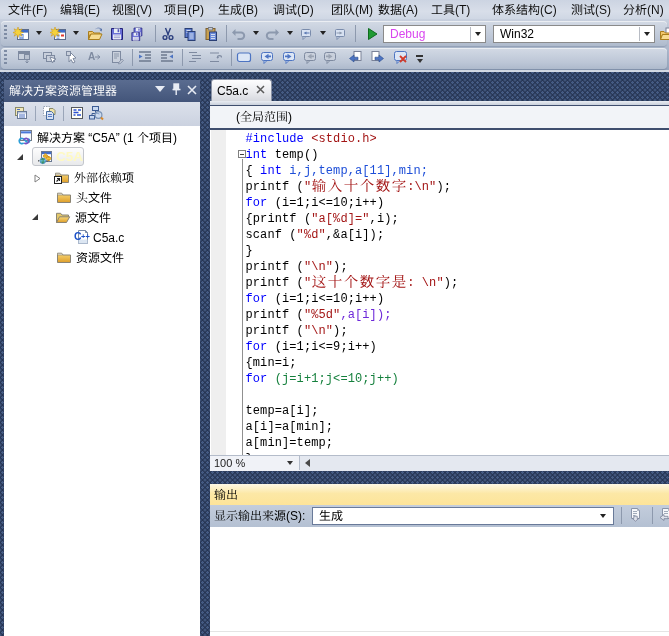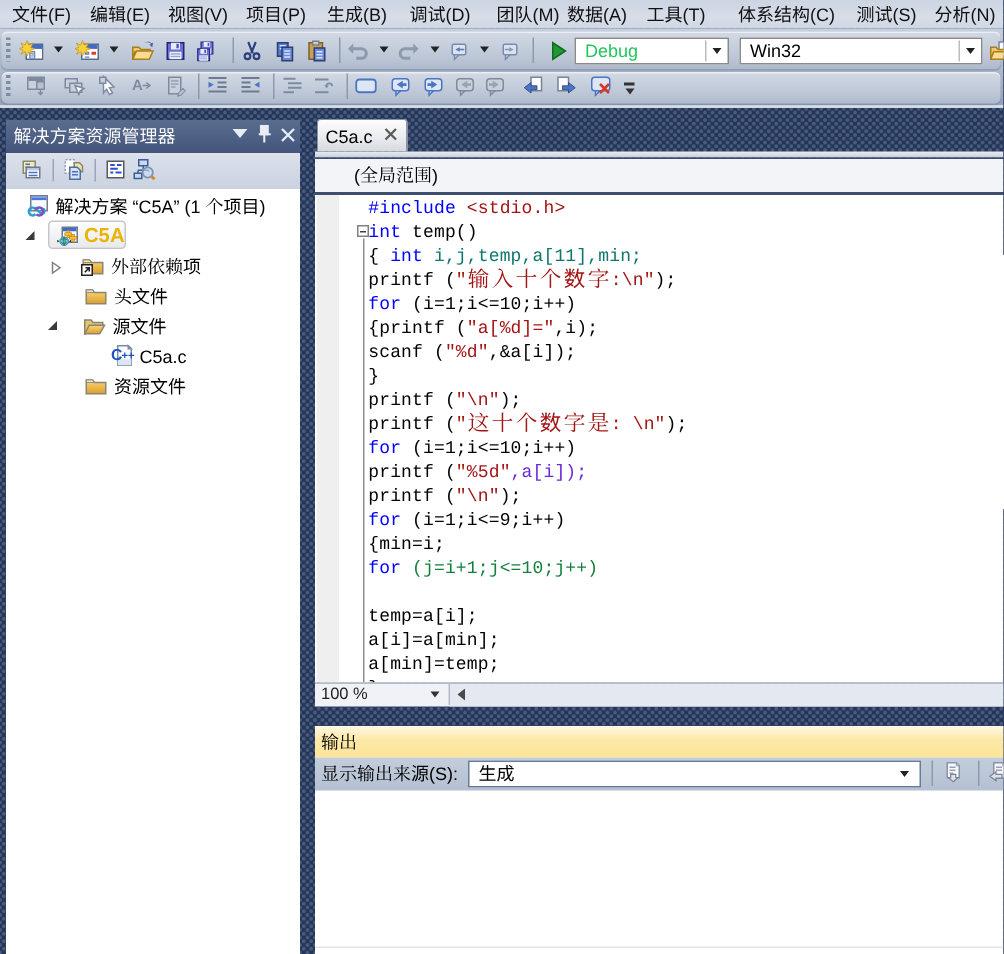--- a/index.html
+++ b/index.html
@@ -278,21 +278,21 @@
     <rect x="4.5" y="3.5" width="9" height="7" rx="1" fill="#D8E2F2" stroke="#7A8CAC"></rect>
     <path d="M6 10.5v3l3-3z" fill="#D8E2F2" stroke="#7A8CAC"></path>
     <path d="M8.5 5.5l3 1.5-3 1.5v-1h-3v-1h3z" fill="#8C99AE"></path>
   </svg>
 <div style="position:absolute;left:355px;top:25px;width:1px;height:17px;background:#8D99AD"></div>
 <svg style="position:absolute;left:364px;top:26px" width="16" height="16" viewBox="0 0 16 16">
     <path d="M4.5 2.5L13 8l-8.5 5.5z" fill="#1F9A33" stroke="#0F6B1E" stroke-width="1"></path>
   </svg>
 <div style="position:absolute;left:383px;top:25px;width:103px;height:18px;background:#fff;border:1px solid #8A8A8A;box-sizing:border-box"></div>
 <div style="position:absolute;left:390px;top:27px;height:14px;width:35.36px;">
-    <span style="position:absolute;left:0.00px;top:0;font:normal 12px/14px 'Liberation Sans',sans-serif;color:#22c55e;white-space:pre">Debug</span>
+    <span style="position:absolute;left:0.00px;top:0;font:normal 12px/14px 'Liberation Sans',sans-serif;color:#d946ef;white-space:pre">Debug</span>
   </div>
 <div style="position:absolute;left:470px;top:27px;width:1px;height:14px;background:#B8BCC4"></div>
 <div style="position:absolute;left:475px;top:32.0px;width:0;height:0;border-left:3.5px solid rgba(0,0,0,0);border-right:3.5px solid rgba(0,0,0,0);border-top:4px solid #222"></div>
 <div style="position:absolute;left:493px;top:25px;width:162px;height:18px;background:#fff;border:1px solid #8A8A8A;box-sizing:border-box"></div>
 <div style="position:absolute;left:500px;top:27px;height:14px;width:34.01px;">
     <span style="position:absolute;left:0.00px;top:0;font:normal 12px/14px 'Liberation Sans',sans-serif;color:#000;white-space:pre">Win32</span>
   </div>
 <div style="position:absolute;left:639px;top:27px;width:1px;height:14px;background:#B8BCC4"></div>
 <div style="position:absolute;left:644px;top:32.0px;width:0;height:0;border-left:3.5px solid rgba(0,0,0,0);border-right:3.5px solid rgba(0,0,0,0);border-top:4px solid #222"></div>
 <svg style="position:absolute;left:659px;top:26px" width="16" height="16" viewBox="0 0 16 16">
@@ -474,21 +474,21 @@
       <rect x="7.7" y="4.8" width="1.7" height="4.6"></rect>
       <rect x="6.2" y="6.2" width="4.6" height="1.7"></rect>
       <rect x="10.9" y="7.3" width="1.7" height="4.6"></rect>
       <rect x="9.4" y="8.7" width="4.6" height="1.7"></rect>
     </g>
     <circle cx="5.8" cy="11.8" r="2.9" fill="#6EC6F0" stroke="#3A78B8" stroke-width=".6"></circle>
     <path d="M3.7 10.9c1.3-.9 2.9-.9 4.2 0M3.7 12.7c1.3.9 2.9.9 4.2 0M5.8 9c.9 1.5.9 4.1 0 5.6M5.8 9c-.9 1.5-.9 4.1 0 5.6" stroke="#2E7D32" stroke-width=".6" fill="none"></path>
     <path d="M1.2 10.9l1.4.9-1.4.9zM10.4 10.9l-1.4.9 1.4.9z" fill="#222"></path>
   </svg>
 <div style="position:absolute;left:56px;top:148px;height:18px;width:27.01px;">
-    <span style="position:absolute;left:0.00px;top:0;font:bold 13.5px/18px 'Liberation Sans',sans-serif;color:#eab308;white-space:pre">C5A</span>
+    <span style="position:absolute;left:0.00px;top:0;font:bold 13.5px/18px 'Liberation Sans',sans-serif;color:#fef9c3;white-space:pre">C5A</span>
   </div>
 <svg style="position:absolute;left:34px;top:174px" width="7" height="9" viewBox="0 0 7 9">
     <path d="M1 1l5 3.5L1 8z" fill="#fff" stroke="#808080"></path>
   </svg>
 <svg style="position:absolute;left:54px;top:169px" width="16" height="16" viewBox="0 0 16 16">
     <path d="M1.5 13.5v-9.2h4.2l1.3 1.7h7.5v7.5z" fill="url(#fg)" stroke="#8A8474"></path>
     <path d="M1.5 4.3h4.1l1.3 1.7H1.5z" fill="#EAE6D8" stroke="#8A8474" stroke-width=".6"></path>
     <rect x="0.5" y="7.5" width="7" height="7" fill="#fff" stroke="#222"></rect>
     <path d="M2.5 12.5l3-3M5.5 12v-2.5H3" stroke="#222" stroke-width="1.1" fill="none"></path>
   </svg>
@@ -587,21 +587,21 @@
       <span style="position:absolute;left:0.00px;top:0;font:normal 12px/16px 'Liberation Mono',monospace;letter-spacing:0.1px;color:#0000ff;white-space:pre">#include </span>
       <span style="position:absolute;left:65.71px;top:0;font:normal 12px/16px 'Liberation Mono',monospace;letter-spacing:0.1px;color:#a31515;white-space:pre">&lt;stdio.h&gt;</span>
     </div>
     <div style="position:absolute;left:35.5px;top:17px;height:16px;width:73.01px;">
       <span style="position:absolute;left:0.00px;top:0;font:normal 12px/16px 'Liberation Mono',monospace;letter-spacing:0.1px;color:#0000ff;white-space:pre">int</span>
       <span style="position:absolute;left:21.90px;top:0;font:normal 12px/16px 'Liberation Mono',monospace;letter-spacing:0.1px;color:#000000;white-space:pre"> temp()</span>
     </div>
     <div style="position:absolute;left:35.5px;top:33px;height:16px;width:182.53px;">
       <span style="position:absolute;left:0.00px;top:0;font:normal 12px/16px 'Liberation Mono',monospace;letter-spacing:0.1px;color:#000000;white-space:pre">{ </span>
       <span style="position:absolute;left:14.60px;top:0;font:normal 12px/16px 'Liberation Mono',monospace;letter-spacing:0.1px;color:#0000ff;white-space:pre">int</span>
-      <span style="position:absolute;left:36.51px;top:0;font:normal 12px/16px 'Liberation Mono',monospace;letter-spacing:0.1px;color:#0f766e;white-space:pre"> i,j,temp,a[11],min;</span>
+      <span style="position:absolute;left:36.51px;top:0;font:normal 12px/16px 'Liberation Mono',monospace;letter-spacing:0.1px;color:#1d4ed8;white-space:pre"> i,j,temp,a[11],min;</span>
     </div>
     <div style="position:absolute;left:35.5px;top:49px;height:16px;width:205.52px;">
       <span style="position:absolute;left:0.00px;top:0;font:normal 12px/16px 'Liberation Mono',monospace;letter-spacing:0.1px;color:#000000;white-space:pre">printf (</span>
       <span style="position:absolute;left:58.41px;top:0;font:normal 12px/16px 'Liberation Mono',monospace;letter-spacing:0.1px;color:#a31515;white-space:pre">"</span>
       <div style="position:absolute;left:65.71px;top:0;width:96.00px;height:16px">
         <svg width="96.00" height="16" viewBox="0 0 96.00 16" style="position:absolute;left:0;top:0" fill="#a31515">
           <use href="#gs8f93" transform="translate(0.75,11.90) scale(0.014500,-0.014500)"></use>
           <use href="#gs5165" transform="translate(16.75,11.90) scale(0.014500,-0.014500)"></use>
           <use href="#gs5341" transform="translate(32.75,11.90) scale(0.014500,-0.014500)"></use>
           <use href="#gs4e2a" transform="translate(48.75,11.90) scale(0.014500,-0.014500)"></use>

